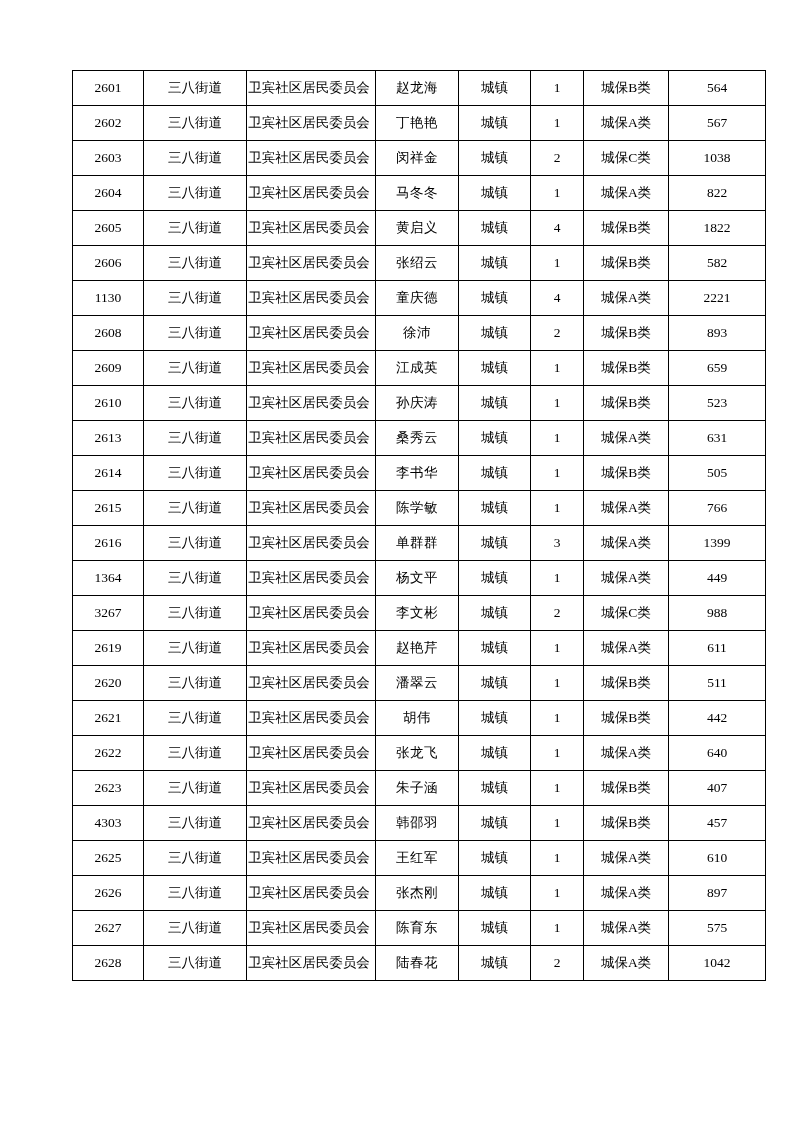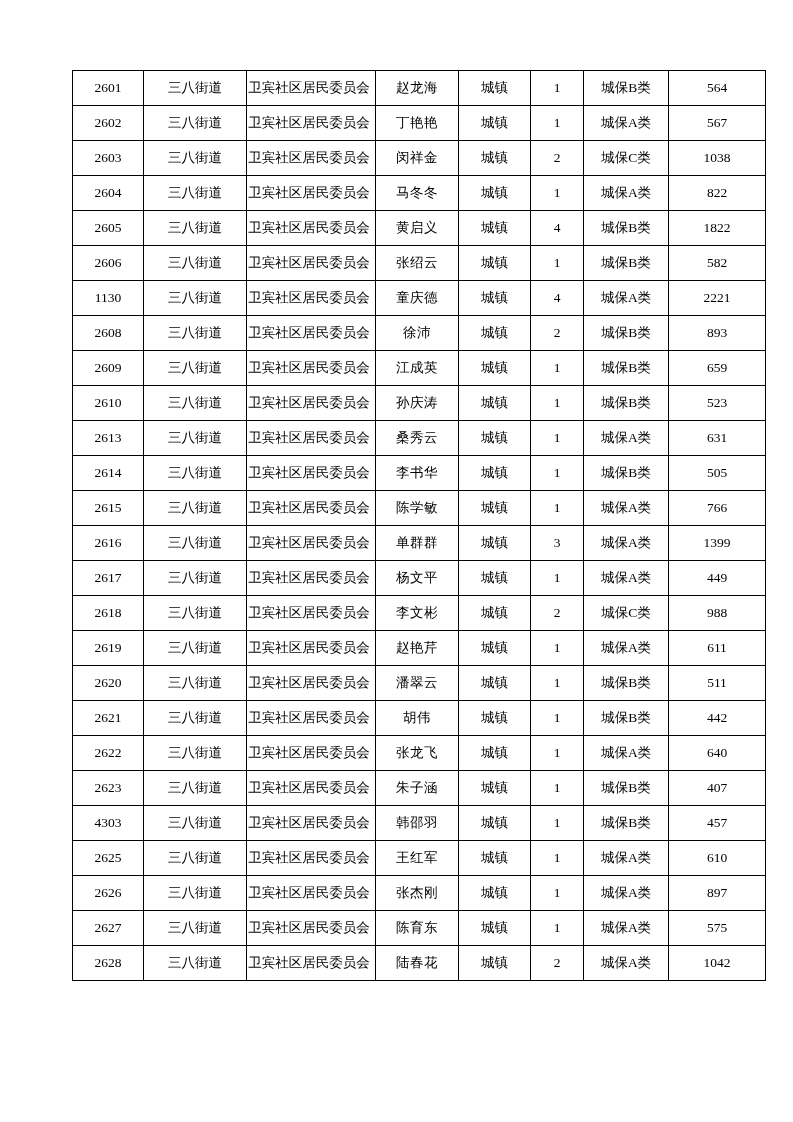--- a/index.html
+++ b/index.html
@@ -197,31 +197,31 @@
           <td class="c-seq">2616</td>
           <td class="c-street">三八街道</td>
           <td class="c-comm">卫宾社区居民委员会</td>
           <td class="c-name">单群群</td>
           <td class="c-type">城镇</td>
           <td class="c-count">3</td>
           <td class="c-cat">城保A类</td>
           <td class="c-amount">1399</td>
         </tr>
         <tr>
-          <td class="c-seq">2617</td>
+          <td class="c-seq">1364</td>
           <td class="c-street">三八街道</td>
           <td class="c-comm">卫宾社区居民委员会</td>
           <td class="c-name">杨文平</td>
           <td class="c-type">城镇</td>
           <td class="c-count">1</td>
           <td class="c-cat">城保A类</td>
           <td class="c-amount">449</td>
         </tr>
         <tr>
-          <td class="c-seq">2618</td>
+          <td class="c-seq">3267</td>
           <td class="c-street">三八街道</td>
           <td class="c-comm">卫宾社区居民委员会</td>
           <td class="c-name">李文彬</td>
           <td class="c-type">城镇</td>
           <td class="c-count">2</td>
           <td class="c-cat">城保C类</td>
           <td class="c-amount">988</td>
         </tr>
         <tr>
           <td class="c-seq">2619</td>

